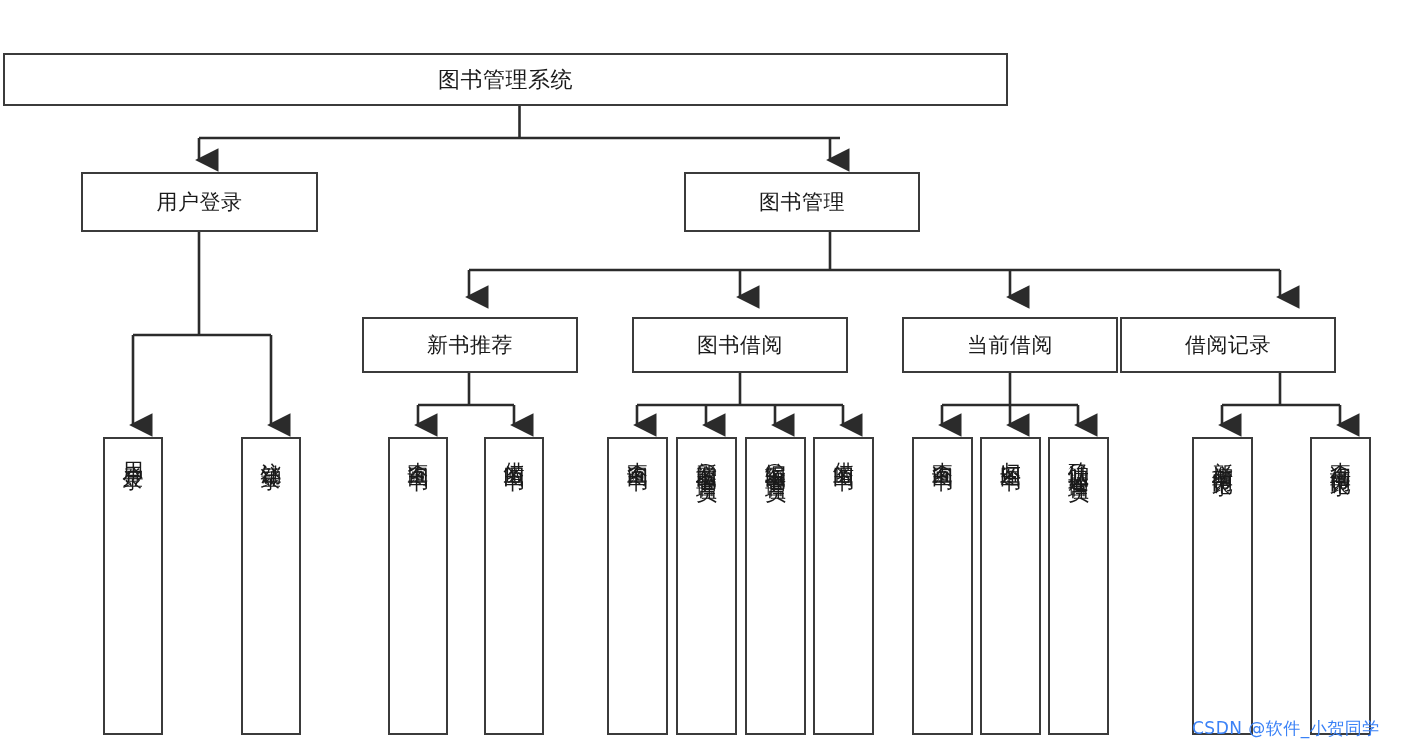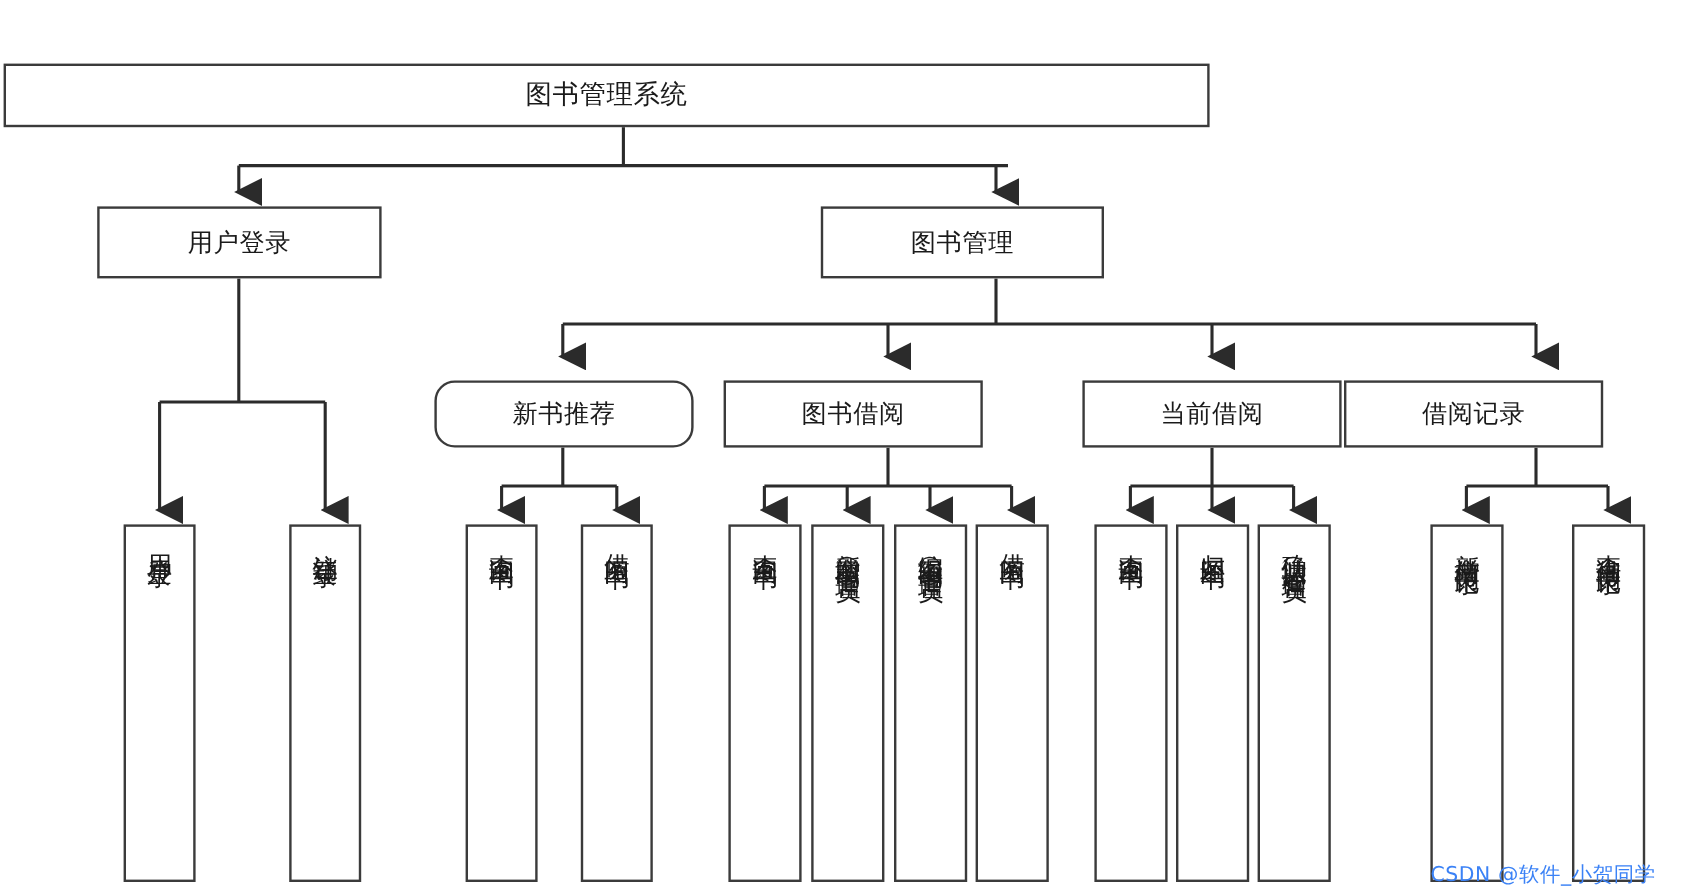--- a/index.html
+++ b/index.html
@@ -132,24 +132,24 @@
     <span class="label">图书管理系统</span>
   </div>
 
   <div class="node horiz" style="left:81px; top:172px; width:237px; height:60px;">
     <span class="label">用户登录</span>
   </div>
   <div class="node horiz" style="left:684px; top:172px; width:236px; height:60px;">
     <span class="label">图书管理</span>
   </div>
 
-  <div class="node horiz" style="left:362px; top:317px; width:216px; height:56px;border-radius:17px;">
+  <div class="node horiz" style="left:362px; top:317px; width:216px; height:56px;">
     <span class="label">新书推荐</span>
   </div>
-  <div class="node horiz" style="left:603px; top:317px; width:216px; height:56px;">
+  <div class="node horiz" style="left:632px; top:317px; width:216px; height:56px;">
     <span class="label">图书借阅</span>
   </div>
   <div class="node horiz" style="left:902px; top:317px; width:216px; height:56px;">
     <span class="label">当前借阅</span>
   </div>
   <div class="node horiz" style="left:1120px; top:317px; width:216px; height:56px;">
     <span class="label">借阅记录</span>
   </div>
 
   <div class="node vert" style="left:103px; top:437px; width:60px; height:298px;">

